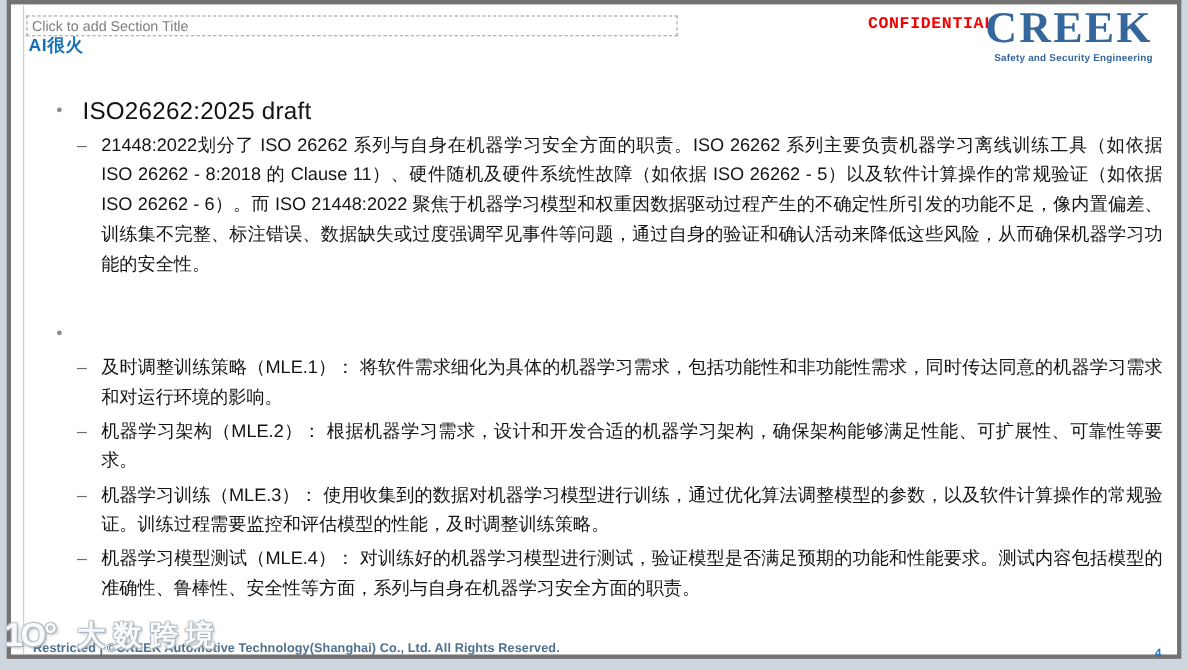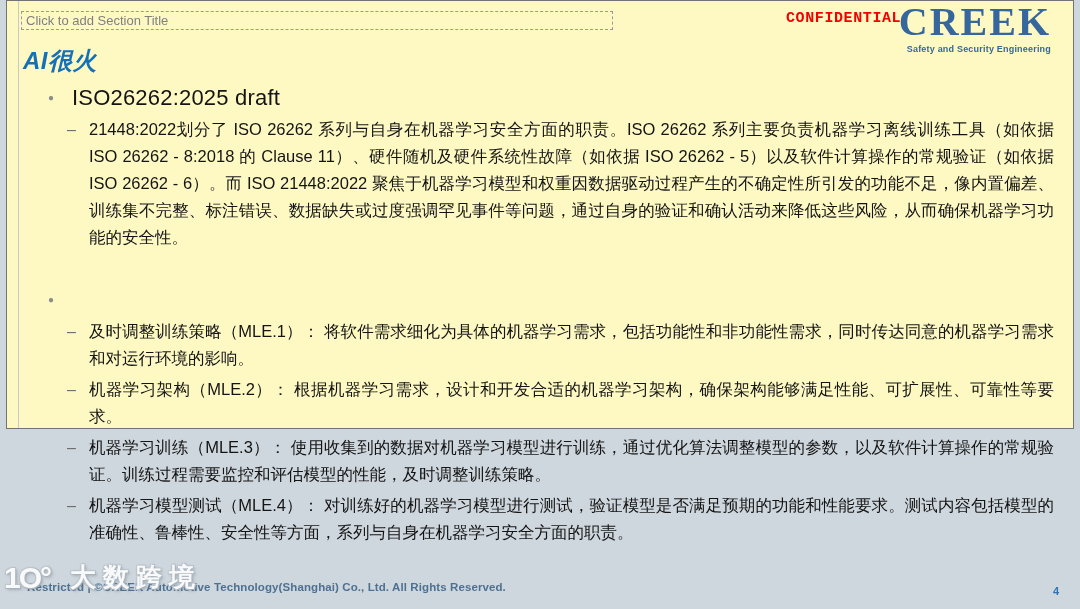--- a/index.html
+++ b/index.html
@@ -4,35 +4,35 @@
 <style>
   * { margin:0; padding:0; box-sizing:border-box; }
   html,body { width:1080px; height:609px; }
   body {
     position:relative;
     background:#cfd7de;
     font-family:"Liberation Sans","DejaVu Sans",sans-serif;
     overflow:hidden;
   }
   .slide {
-    position:absolute; left:6px; top:0; width:1068px; height:429px;
-    background:#fef9c3; border:1px solid #737373;
+    position:absolute; left:6px; top:0; width:1068px; height:599px;
+    background:#ffffff; border:4px solid #737373;
   }
   .accent-line {
     position:absolute; left:11px; top:0; width:1px; height:100%;
     background:#c9c9c9;
   }
   .section-placeholder {
     position:absolute; left:14px; top:10px; width:592px; height:19px;
     border:1px dashed #9a9a9a; color:#7f7f7f; font-size:13px;
     line-height:17px; padding-left:4px; white-space:nowrap; overflow:hidden;
   }
   .slide-title {
-    position:absolute; left:16px; top:44px;
-    font-size:24px; font-weight:bold; color:#1470b8; letter-spacing:0.5px;font-style:italic;
+    position:absolute; left:16px; top:27px;
+    font-size:16px; font-weight:bold; color:#1470b8; letter-spacing:0.5px;
   }
   .confidential {
     position:absolute; left:779px; top:9px;
     font-size:15px; font-weight:bold; color:#f40000; letter-spacing:0.6px;font-family:Liberation Mono, monospace;
   }
   .logo { position:absolute; right:22px; top:0; text-align:right; color:#36679c; }
   .logo-name {
     font-family:"Liberation Serif","DejaVu Serif",serif;
     font-size:40px; font-weight:bold; letter-spacing:2px; line-height:1.05;
   }

